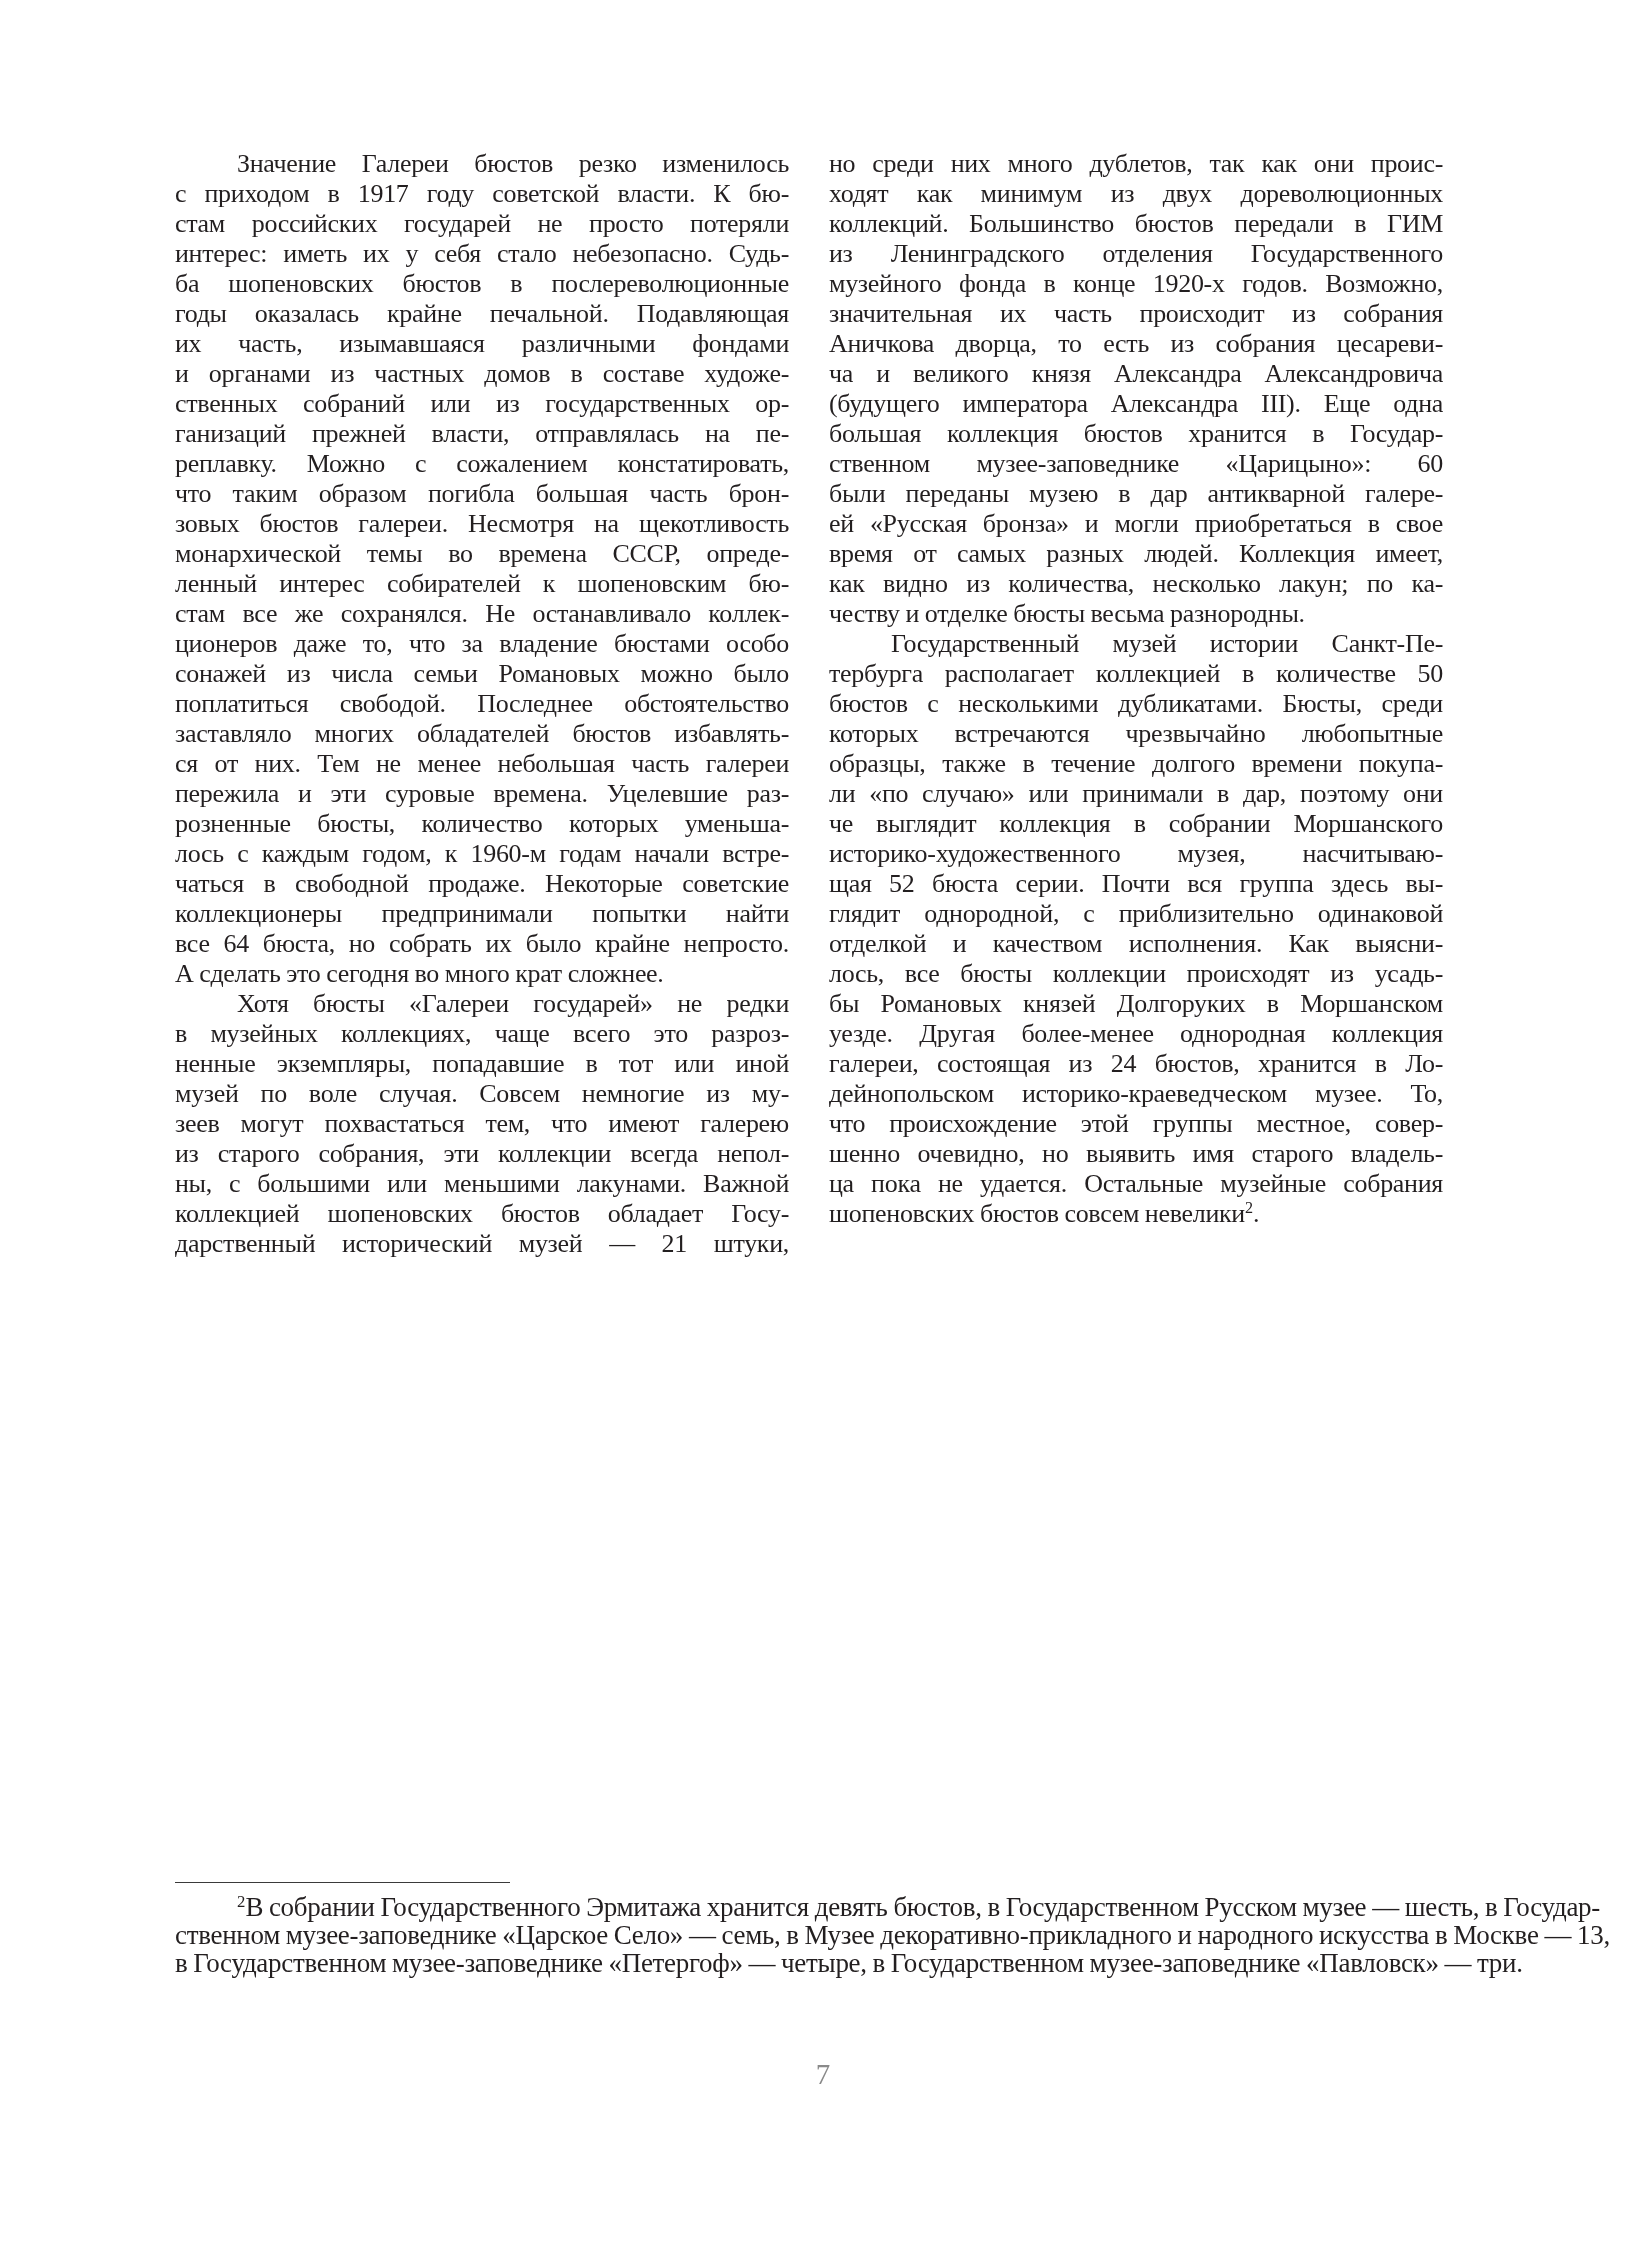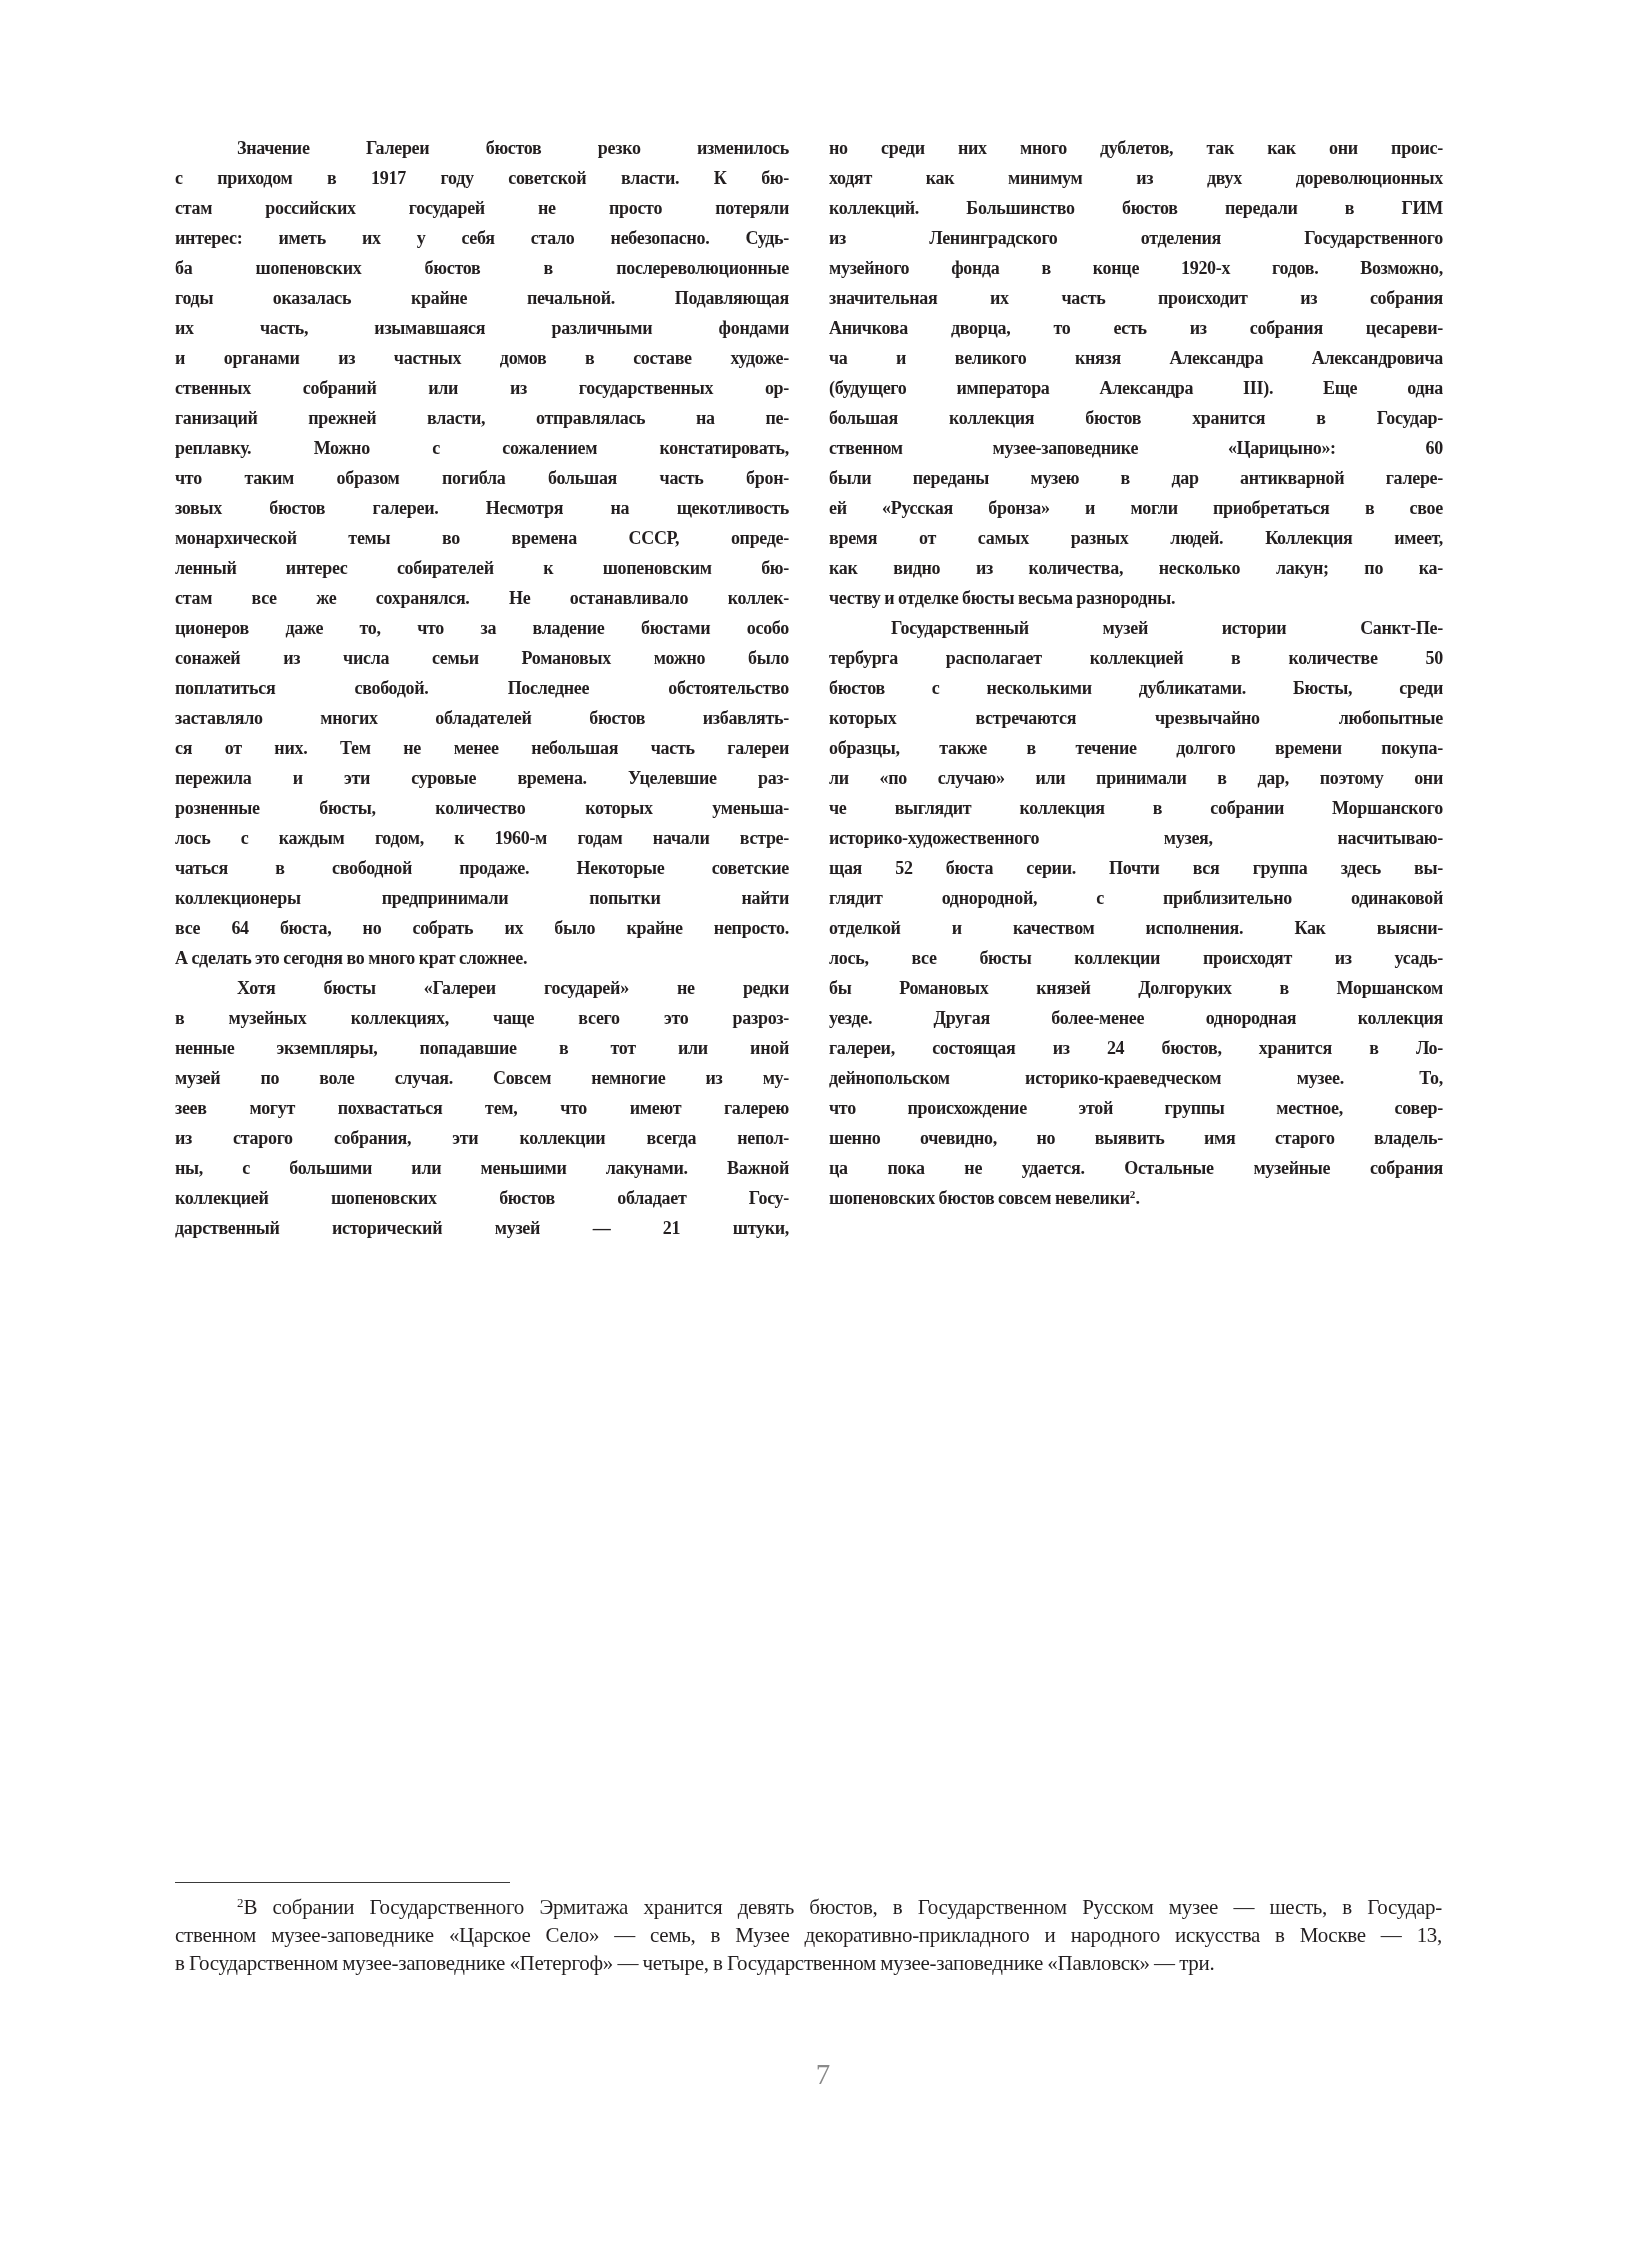--- a/index.html
+++ b/index.html
@@ -10,25 +10,24 @@
     body {
       width: 1646px;
       height: 2244px;
       position: relative;
       overflow: hidden;
       font-family: "Liberation Serif", "DejaVu Serif", serif;
       color: #231f20;
     }
     .column {
       position: absolute;
-      top: 133px;
+      top: 149px;
       width: 614px;
-      font-size: 18px;
+      font-size: 26px;
       line-height: 30px;
-      font-weight: bold;
     }
     #col-left { left: 175px; }
     #col-right { left: 829px; }
     .line {
       display: block;
       white-space: nowrap;
       text-align: justify;
       text-align-last: justify;
       height: 30px;
       overflow: visible;
@@ -47,21 +46,21 @@
       top: 1882px;
       width: 335px;
       height: 0;
       border-top: 1.5px solid #3a3a3a;
     }
     .footnote {
       position: absolute;
       left: 175px;
       top: 1893px;
       width: 1267px;
-      font-size: 21px;
+      font-size: 27px;
       line-height: 28px;
     }
     .footnote .line {
       height: 28px;
       letter-spacing: -0.3px;
       word-spacing: -0.6px;
     }
     .footnote sup, .column sup {
       font-size: 0.62em;
       vertical-align: 0.55em;

